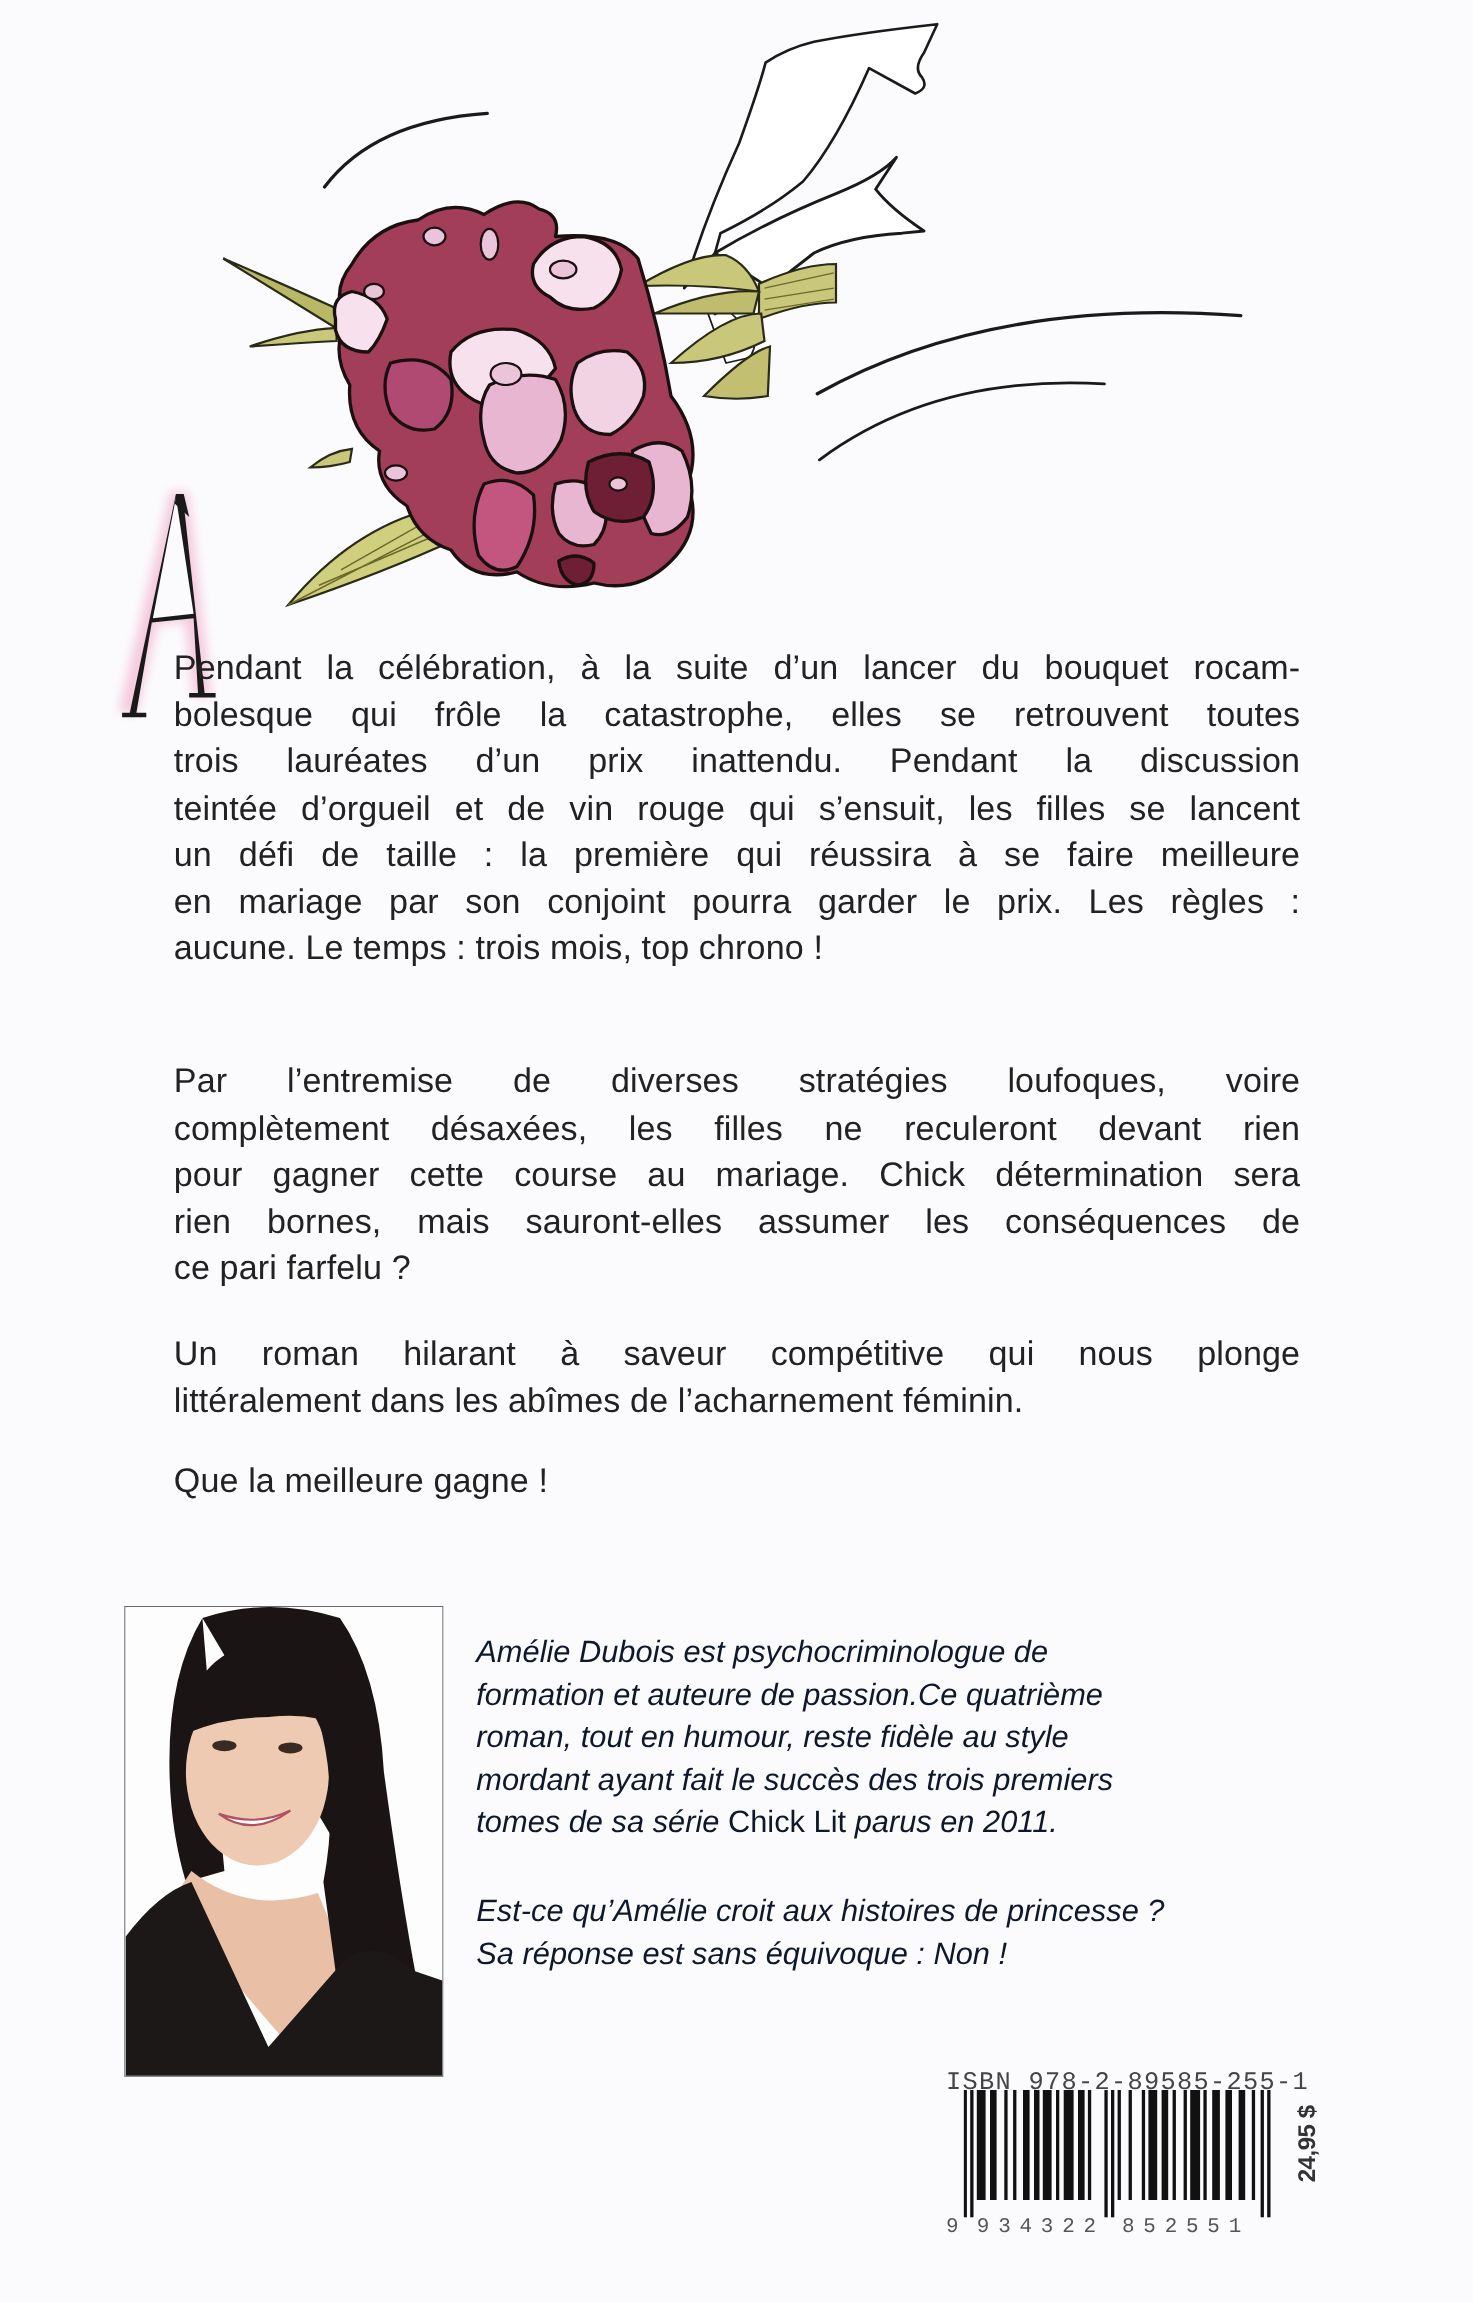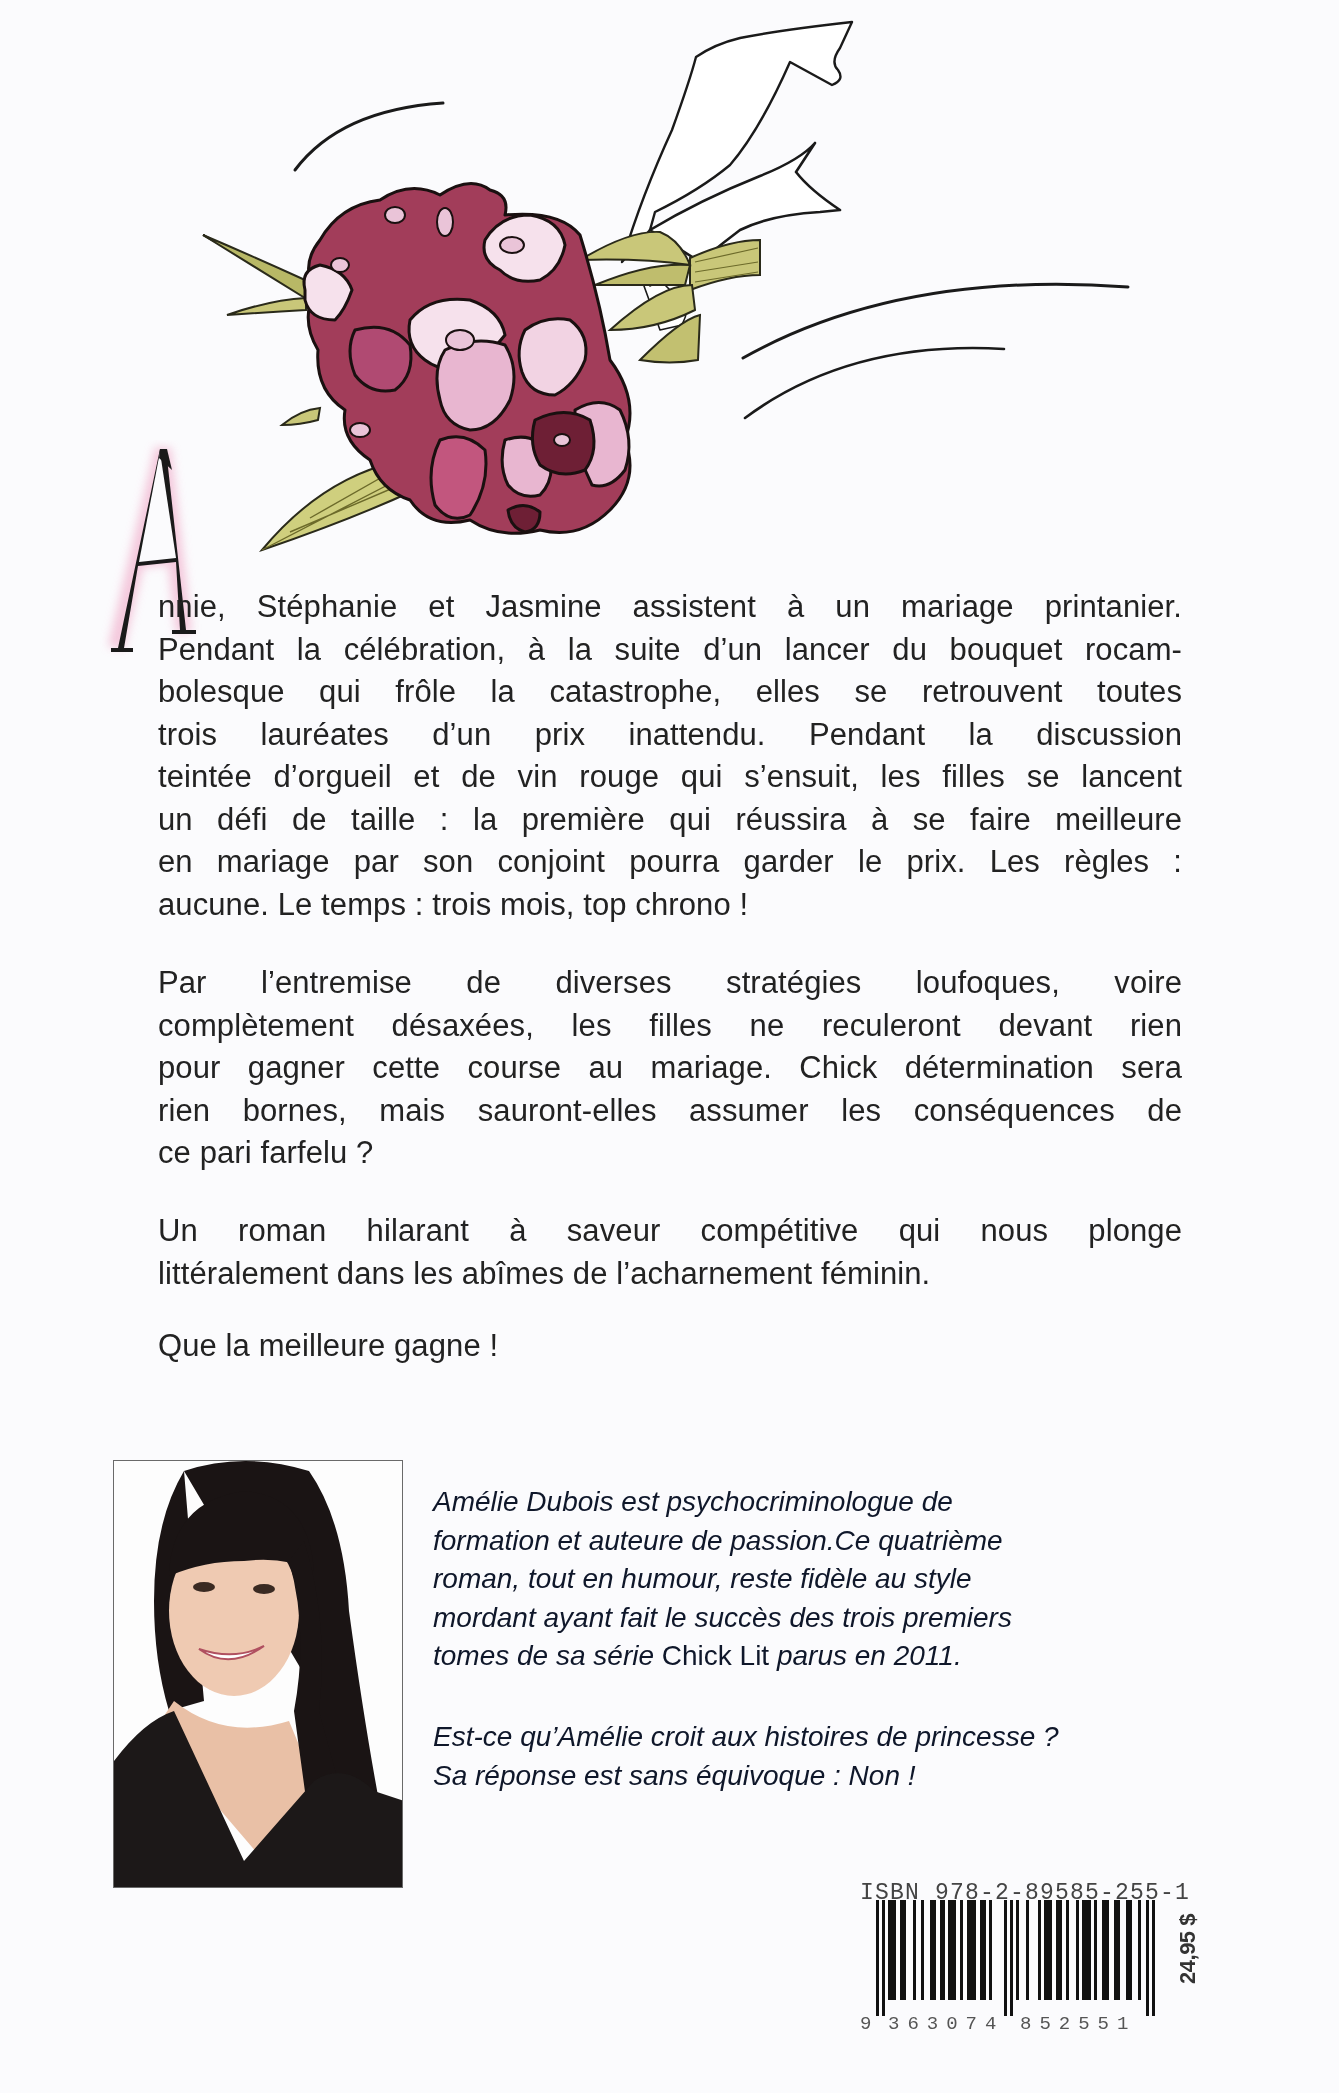--- a/index.html
+++ b/index.html
@@ -122,21 +122,20 @@
       <feGaussianBlur stdDeviation="5"></feGaussianBlur>
     </filter>
   </defs>
   <path d="M163 448 L116 648 M163 448 L184 633 M136 560 L176 556" stroke="#f3bfd6" stroke-width="16" fill="none" filter="url(#glow)" opacity="0.85"></path>
   <path d="M160 449 L166 449 L186 630 L196 630 L196 634 L172 634 L172 630 L180 630 L176 562 L138 566 L124 648 L133 648 L133 652 L111 652 L111 648 L118 648 Z" fill="#1a1a1a"></path>
   <path d="M160 452 L139 562 L176 558 Z" fill="#fbfbfd"></path>
   <path d="M159 458 L160 449 L167 449 L172 470 Z" fill="#1a1a1a"></path>
 </svg>
 
 <div class="blurb p1">
-  <span class="line" style="padding-left:0; margin-left:-10px; padding-left:10px;">nnie, Stéphanie et Jasmine assistent à un mariage printanier.</span>
   <span class="line">Pendant la célébration, à la suite d’un lancer du bouquet rocam-</span>
   <span class="line">bolesque qui frôle la catastrophe, elles se retrouvent toutes</span>
   <span class="line">trois lauréates d’un prix inattendu. Pendant la discussion</span>
   <span class="line">teintée d’orgueil et de vin rouge qui s’ensuit, les filles se lancent</span>
   <span class="line">un défi de taille : la première qui réussira à se faire meilleure</span>
   <span class="line">en mariage par son conjoint pourra garder le prix. Les règles :</span>
   <span class="line last">aucune. Le temps : trois mois, top chrono !</span>
 </div>
 
 <div class="blurb p2">
@@ -224,17 +223,17 @@
     <rect x="238" y="0" width="6" height="100"></rect>
     <rect x="250" y="0" width="6" height="100"></rect>
     <rect x="262" y="0" width="3" height="100"></rect>
     <rect x="270" y="0" width="3" height="116"></rect>
     <rect x="276" y="0" width="3" height="116"></rect>
   </g>
 </svg>
 
 <div class="ean-digits">
   <span style="left:0;">9</span>
-  <span style="left:28px;">363074</span>
+  <span style="left:28px;">934322</span>
   <span style="left:160px;">852551</span>
 </div>
 
 <div class="price">24,95 $</div>
 
 </body></html>

